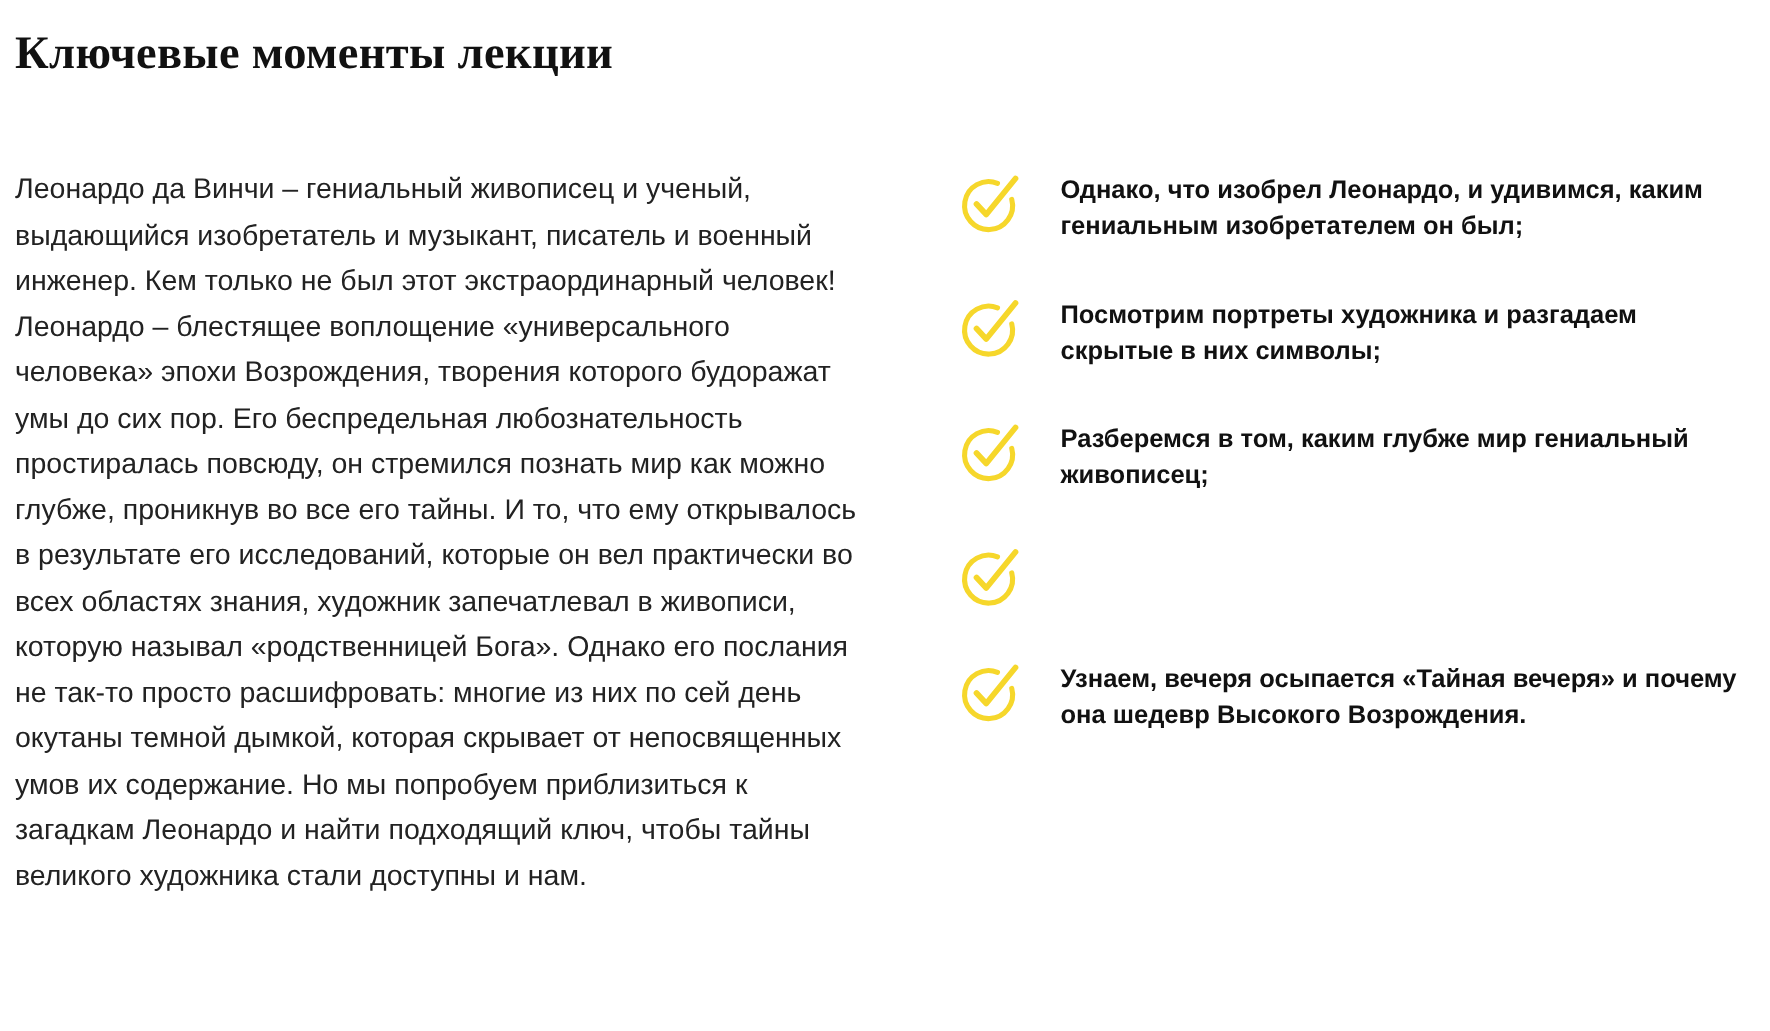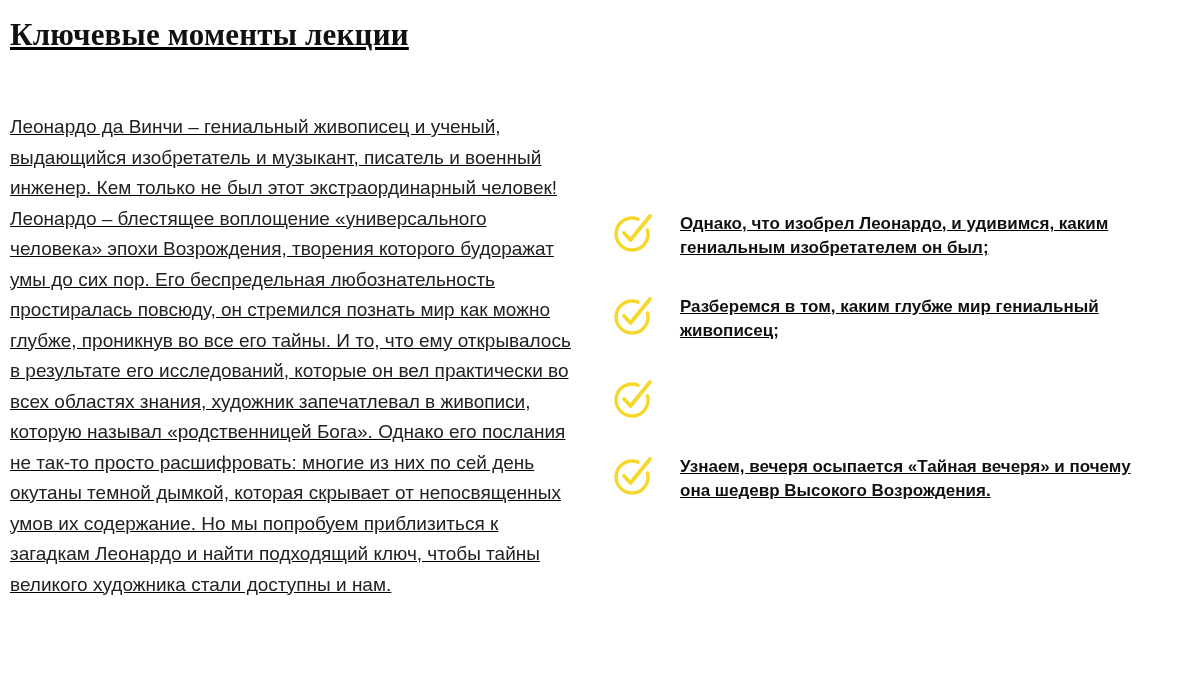--- a/index.html
+++ b/index.html
@@ -7,34 +7,34 @@
     width: 1180px;
     height: 687px;
     background: #ffffff;
     overflow: hidden;
     font-family: "Liberation Sans", sans-serif;
   }
   .page {
     width: 1180px;
     height: 500px;
     padding: 16px 10px 5px 10px;
-    text-decoration: underline;
   }
   .page-title {
     font-family: "Liberation Serif", "DejaVu Serif", serif;
     font-weight: 700;
     font-size: 31px;
     line-height: 38px;
     color: #111111;
     letter-spacing: 0.2px;
   }
   .content {
     display: flex;
     margin-top: 58px;
-    align-items: center;
+    align-items: flex-start;
+    gap: 27px;
   }
   .intro-col {
     width: 567px;
     flex: 0 0 567px;
   }
   .intro-text {
     font-size: 19px;
     line-height: 30.5px;
     color: #222222;
     font-weight: 400;
@@ -82,20 +82,27 @@
     <div class="points-col">
 
       <div class="point">
         <svg class="check-icon" viewBox="0 0 44 44" stroke="#F6D72B">
           <path d="M 35.5 19.9 A 16 16 0 1 1 26.0 9.2" fill="none" stroke-width="3.4" stroke-linecap="round"></path>
           <path d="M 12 23 L 18.5 30 L 38 6" fill="none" stroke-width="3.8" stroke-linecap="round" stroke-linejoin="round"></path>
         </svg>
         <p class="point-text">Однако, что изобрел Леонардо, и удивимся, каким гениальным изобретателем он был;</p>
       </div>
 
+      <div class="point">
+        <svg class="check-icon" viewBox="0 0 44 44" stroke="#F6D72B">
+          <path d="M 35.5 19.9 A 16 16 0 1 1 26.0 9.2" fill="none" stroke-width="3.4" stroke-linecap="round"></path>
+          <path d="M 12 23 L 18.5 30 L 38 6" fill="none" stroke-width="3.8" stroke-linecap="round" stroke-linejoin="round"></path>
+        </svg>
+        <p class="point-text">Посмотрим портреты художника и разгадаем скрытые в них символы;</p>
+      </div>
 
       <div class="point">
         <svg class="check-icon" viewBox="0 0 44 44" stroke="#F6D72B">
           <path d="M 35.5 19.9 A 16 16 0 1 1 26.0 9.2" fill="none" stroke-width="3.4" stroke-linecap="round"></path>
           <path d="M 12 23 L 18.5 30 L 38 6" fill="none" stroke-width="3.8" stroke-linecap="round" stroke-linejoin="round"></path>
         </svg>
         <p class="point-text">Разберемся в том, каким глубже мир гениальный живописец;</p>
       </div>
 
       <div class="point">

